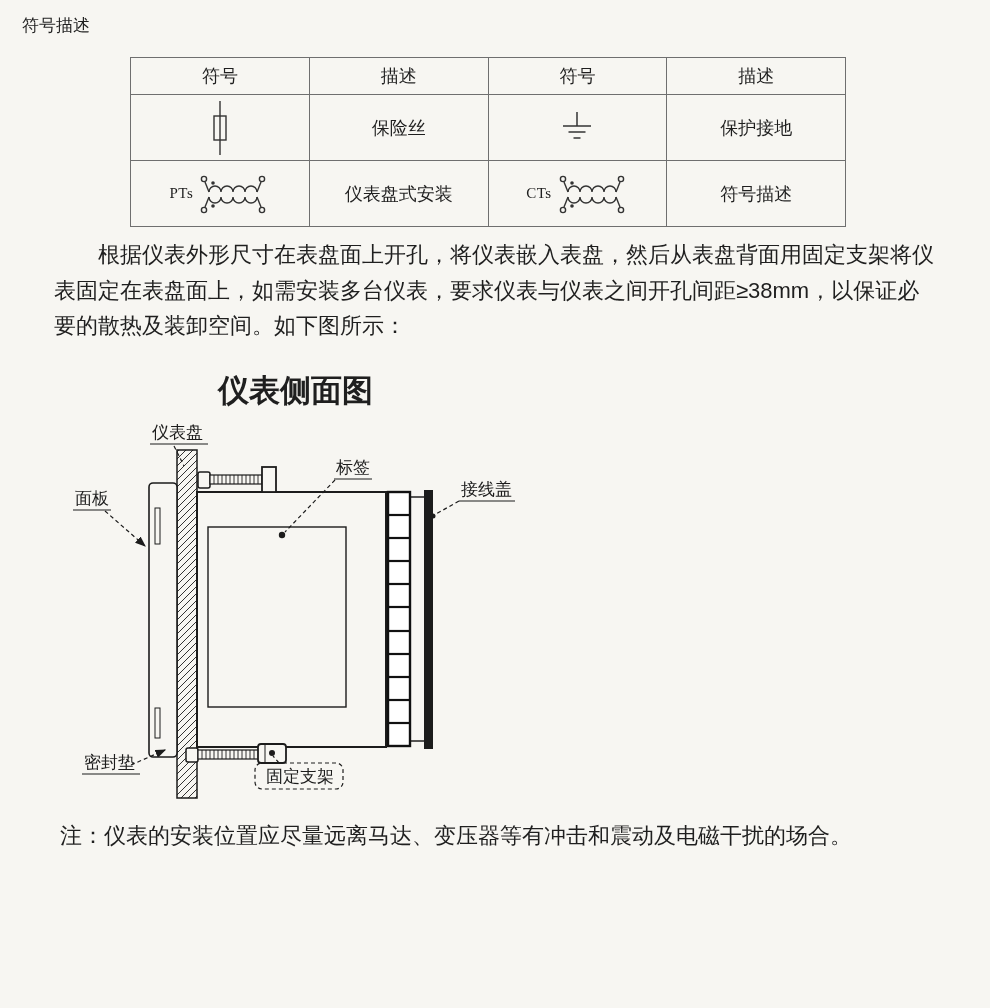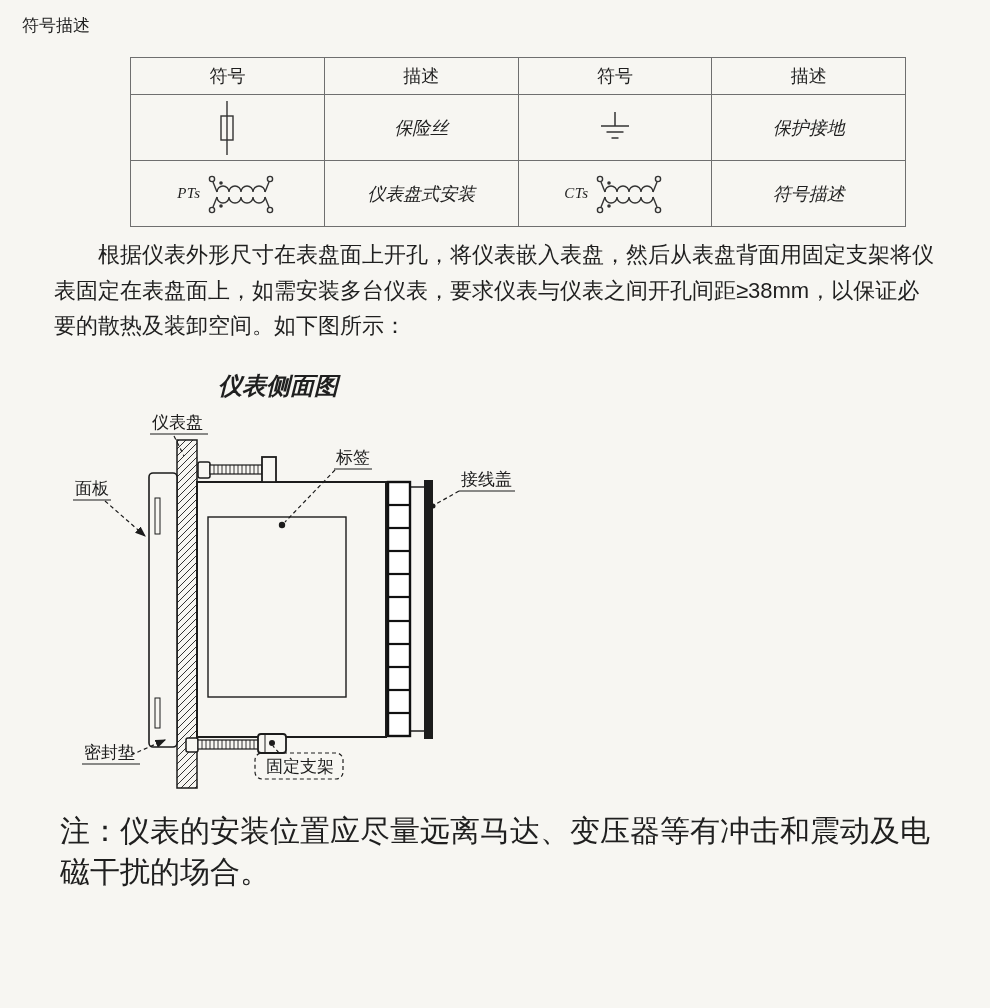--- a/index.html
+++ b/index.html
@@ -12,58 +12,58 @@
     position:relative;
   }
   .doc-title{
     margin:14px 0 0 22px;
     font-family:"Liberation Serif",serif;
     font-size:17px;
   }
   .symbol-table{
     border-collapse:collapse;
     margin:20px 0 0 130px;
-    width:776px;
+    width:716px;
     table-layout:fixed;
     font-family:"Liberation Serif",serif;
     font-size:18px;
   }
   .symbol-table th,.symbol-table td{
     border:1px solid #6f6f6f;
     text-align:center;
     vertical-align:middle;
     padding:0;
     font-weight:400;
   }
   .symbol-table thead tr{height:37px;}
-  .symbol-table tbody tr{height:66px;font-style:italic;}
+  .symbol-table tbody tr{height:66px;}
   .sym-cell{display:flex;align-items:center;justify-content:center;gap:3px;text-align:center;}
   .pcts{font-family:"Liberation Serif",serif;font-size:15px;letter-spacing:.5px;}
   .section-heading{
     margin:42px 0 0 60px;
     font-size:24px;font-weight:700;
   }
   .para{
     margin:10px 56px 0 54px;
     font-size:22px;
     line-height:1.62;
     text-indent:2em;
   }
   .diagram-title{
     margin:26px 0 0 218px;
     font-family:"Liberation Serif",serif;
-    font-size:24px;font-weight:700;font-style:italic;
+    font-size:31px;font-weight:700;
   }
   .diagram{display:block;margin:8px 0 0 55px;}
   .diagram text{font-size:17px;fill:#1c1c1c;font-family:"Liberation Sans",sans-serif;}
   .leader{stroke:#1c1c1c;stroke-width:1.2;stroke-dasharray:4 3;fill:none;}
   .underl{stroke:#1c1c1c;stroke-width:1.1;}
   .note{
     margin:16px 40px 0 60px;
-    font-size:30px;
+    font-size:22px;
   }
 </style>
 </head>
 <body>
 
 <div>
 
   <div class="doc-title">符号描述</div>
 
   <table class="symbol-table">

